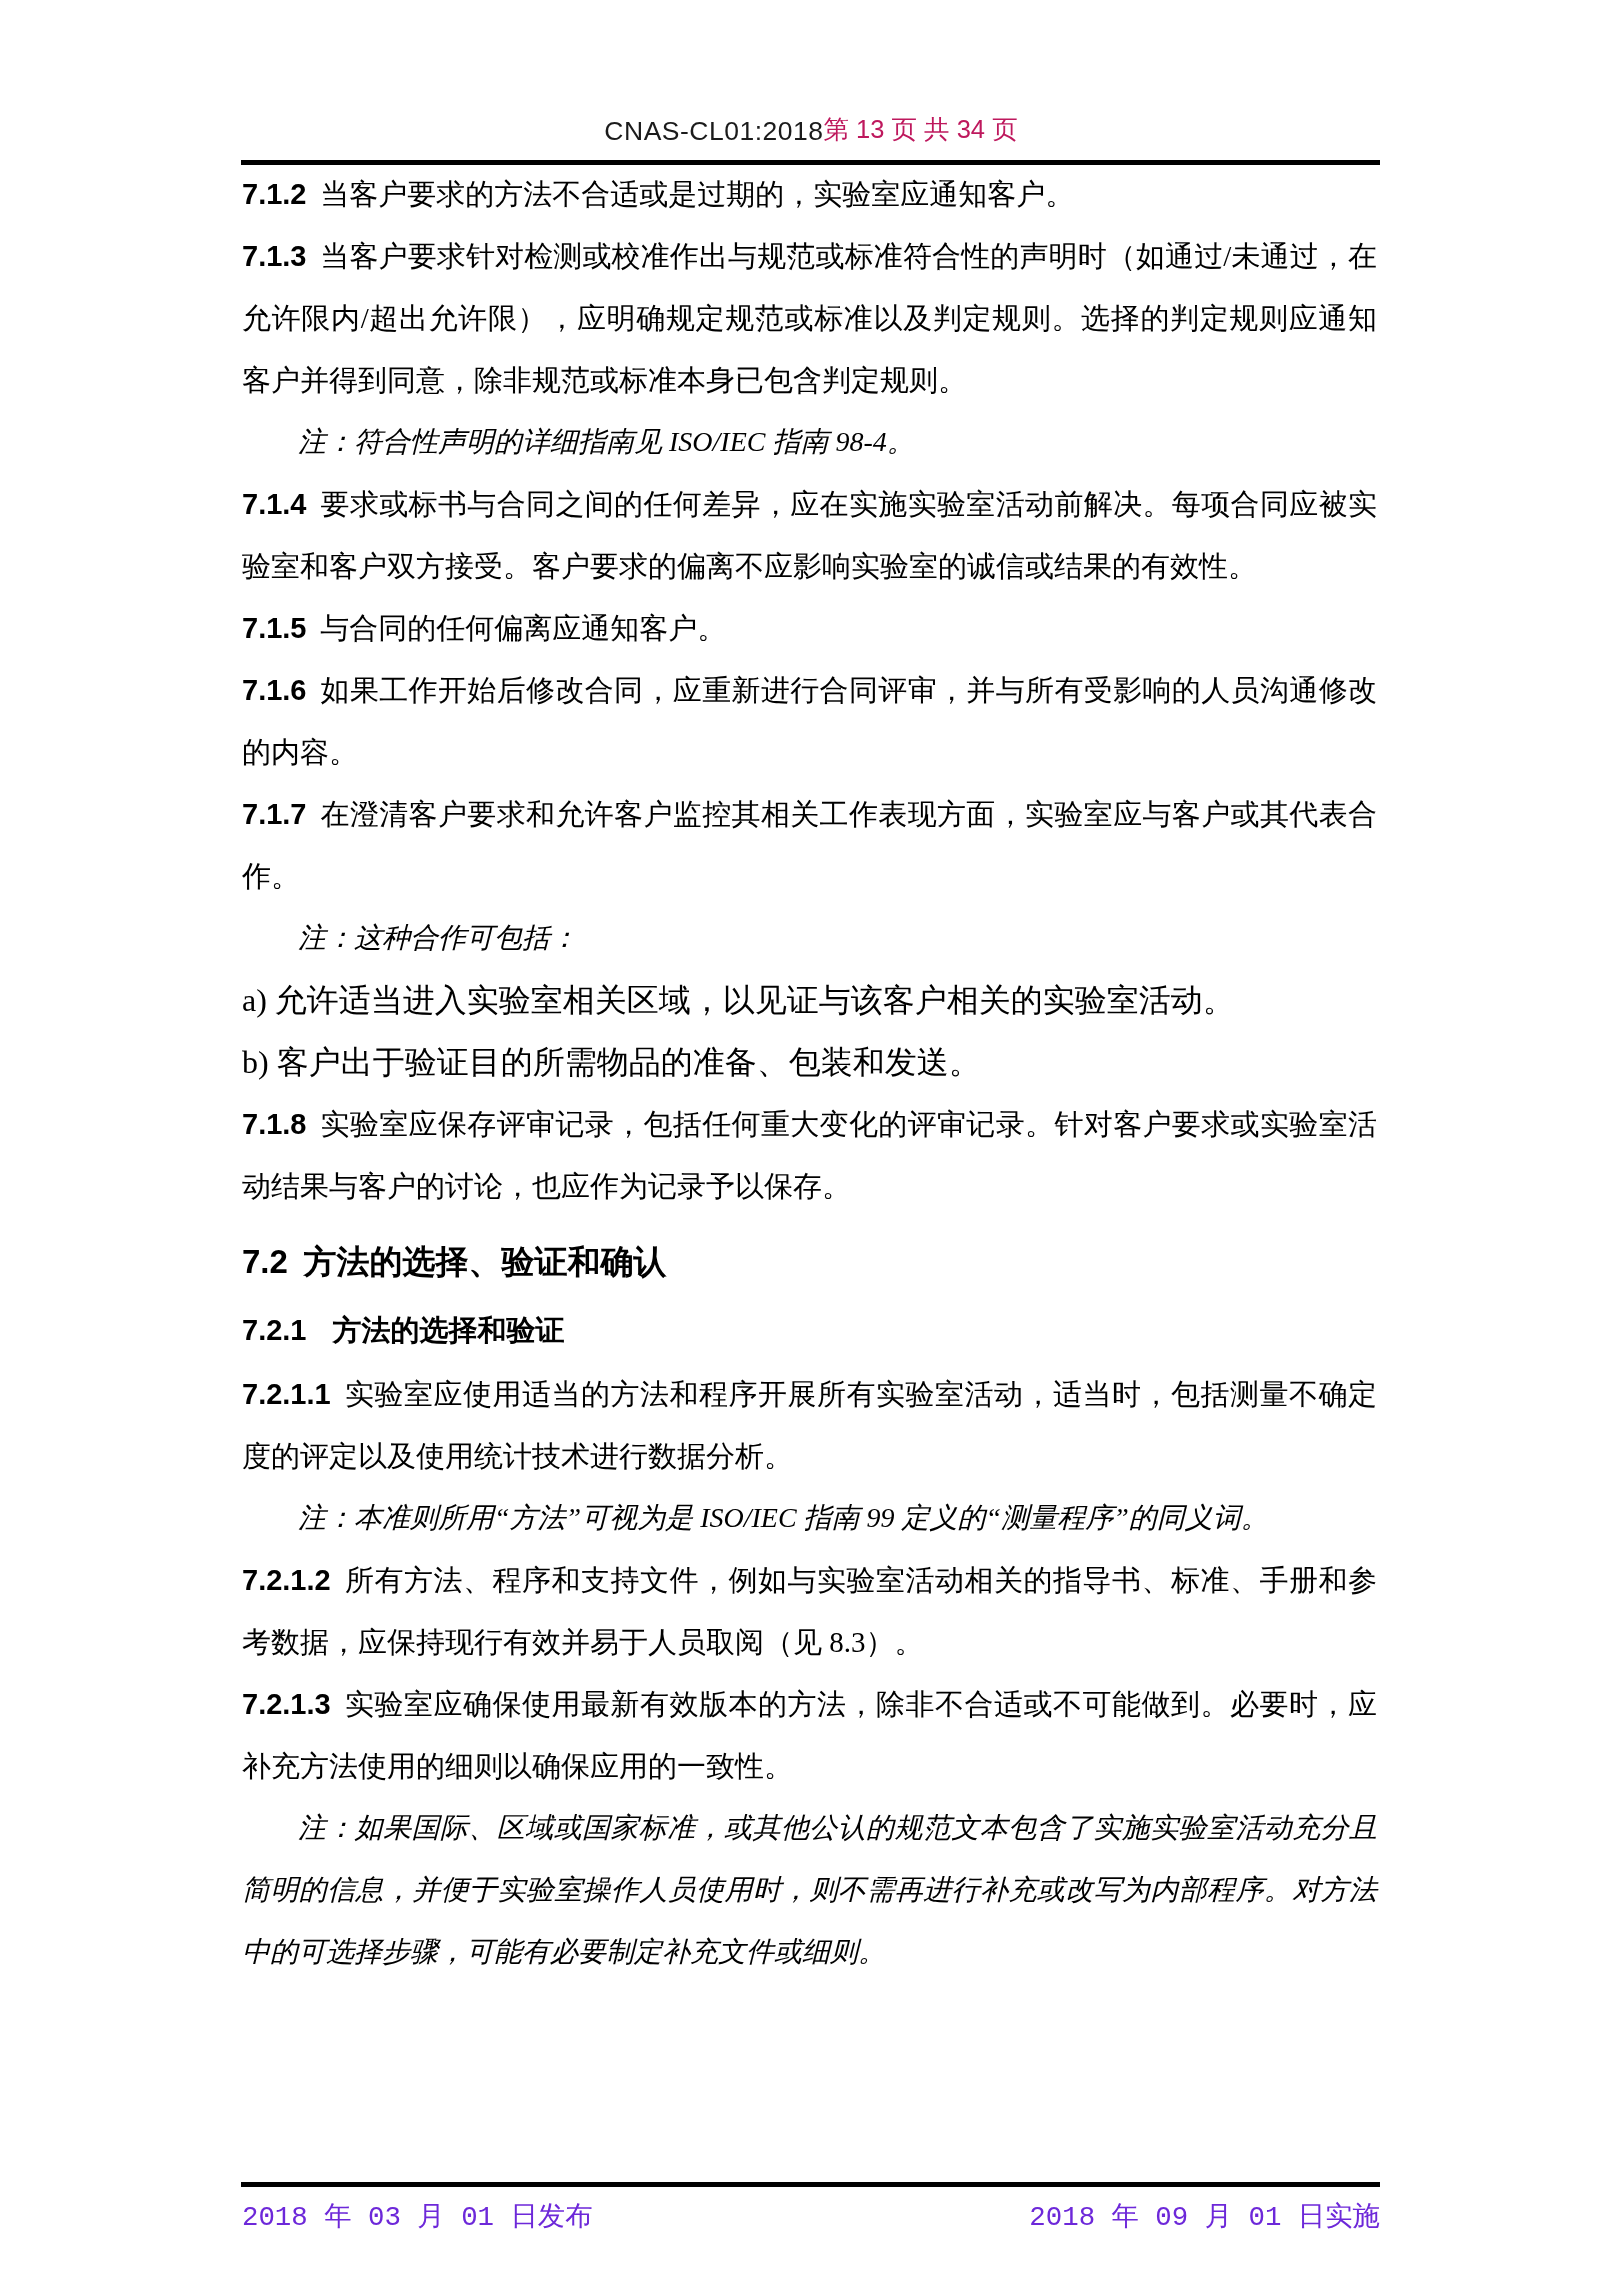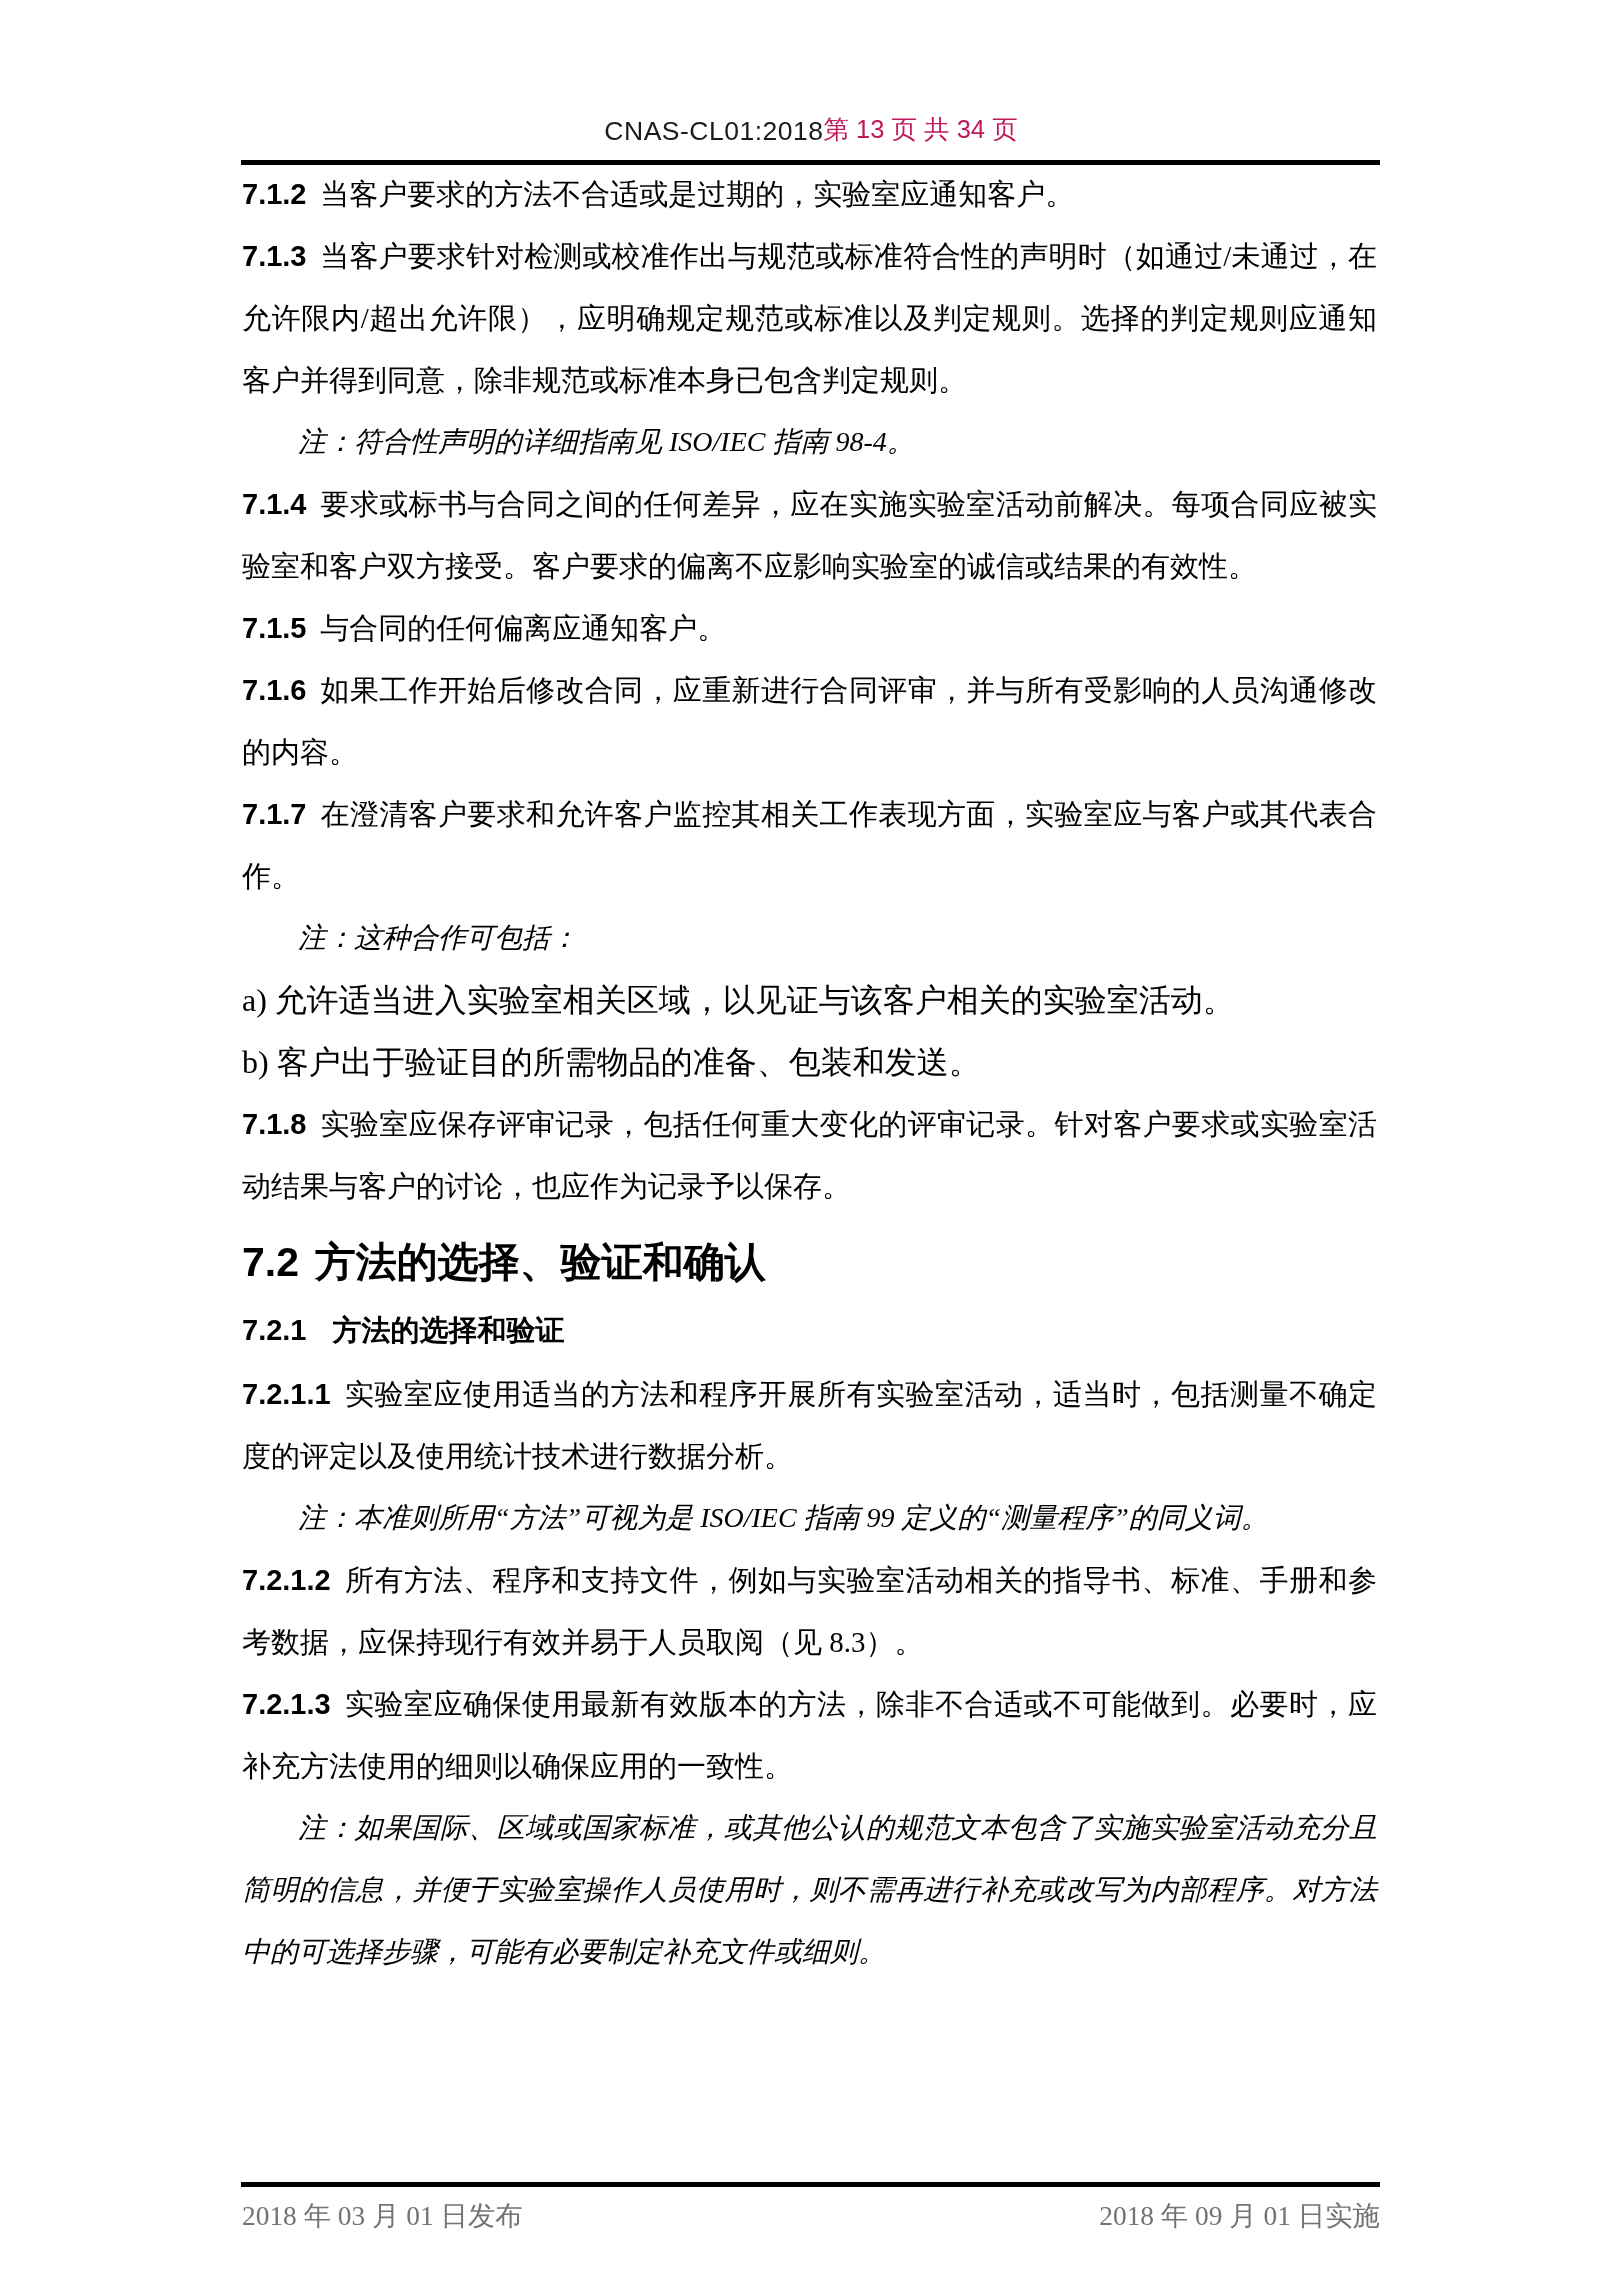--- a/index.html
+++ b/index.html
@@ -43,37 +43,37 @@
     text-indent:2em;
   }
   .list-item{
     font-size:32px;
     padding-left:102px;
     text-align:left;
   }
   .hd1{
     margin:13.7px 0 5.9px 0 !important;
     font-family:"Liberation Sans","DejaVu Sans",sans-serif;
-    font-weight:bold;font-size:41px;line-height:62px;
+    font-weight:bold;font-size:33px;line-height:62px;
     text-align:left;
   }
   .hd1 .num{margin-right:15.7px;}
   .hd2{
     margin:5.9px 0 2px 0 !important;
     font-family:"Liberation Sans","DejaVu Sans",sans-serif;
     font-weight:bold;font-size:29px;line-height:62px;
     text-align:left;
   }
   .hd2 .num{margin-right:26px;}
   
   .footer-row{
     position:absolute;left:242px;right:241px;top:2198px;
     display:flex;justify-content:space-between;
-    font-family:Liberation Serif, serif;
-    font-size:27.4px;color:#737373;
+    font-family:Liberation Mono, monospace;
+    font-size:27.4px;color:#6d28d9;
   }
 </style>
 </head>
 <body>
 
 <div class="page">
 
   <div class="header-row">
     <span class="h-left">CNAS-CL01:2018</span>
     <span class="h-right">第 13 页 共 34 页</span>

